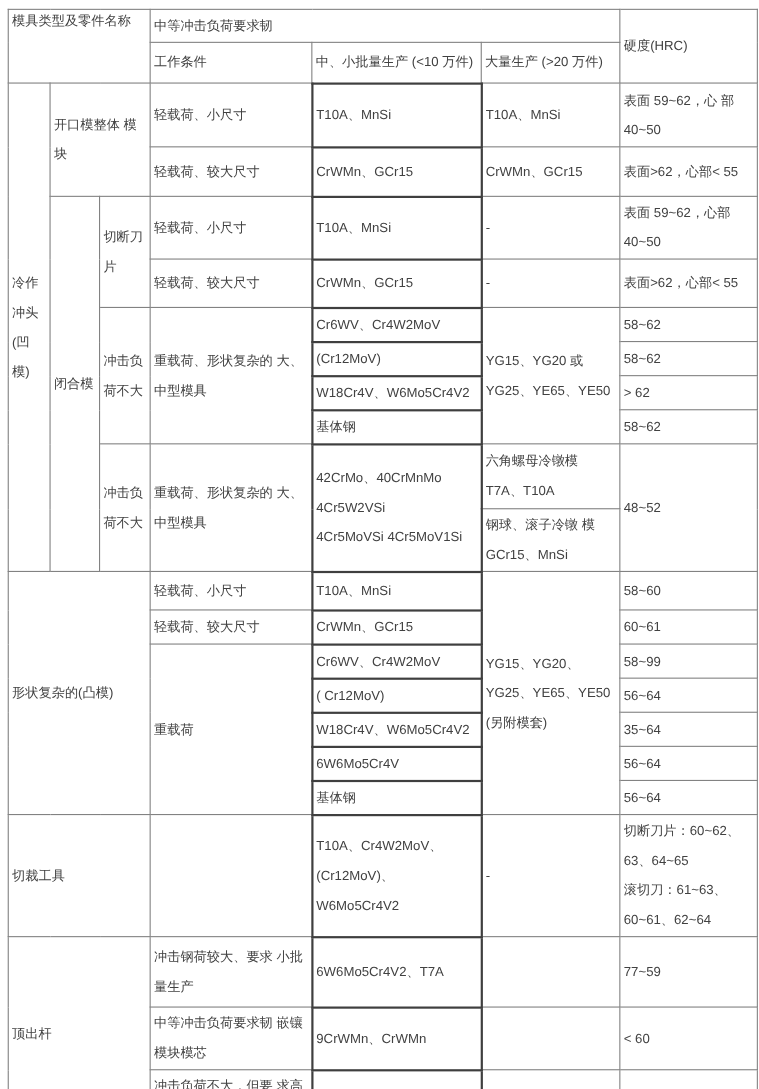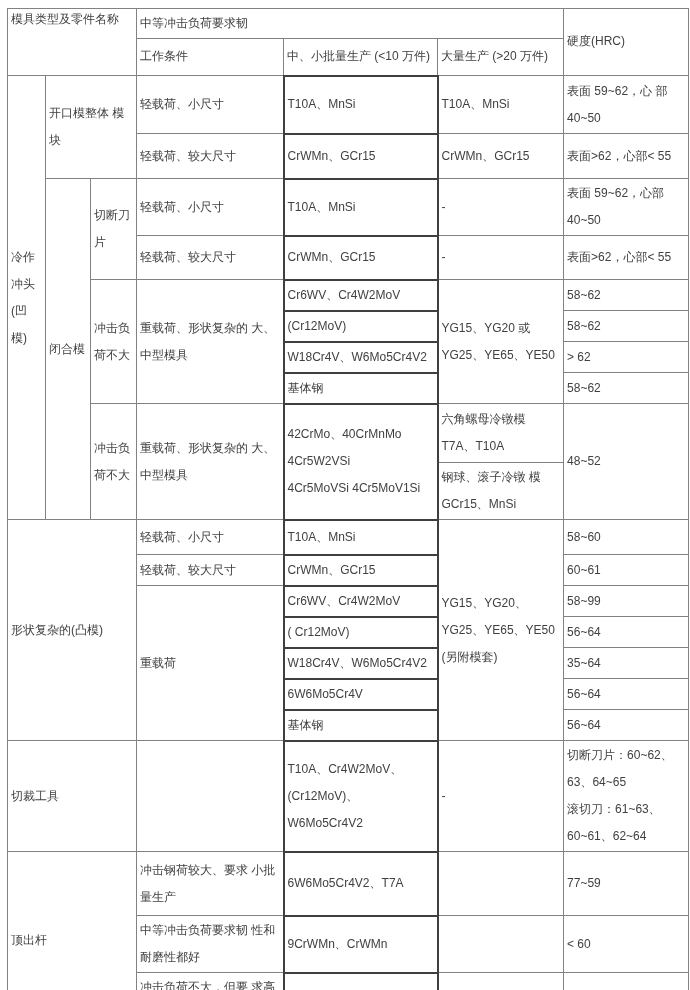--- a/index.html
+++ b/index.html
@@ -163,21 +163,21 @@
   </tr>
 
   <tr style="height:64px">
     <td colspan="3" rowspan="3">顶出杆</td>
     <td>冲击钢荷较大、要求 小批量生产</td>
     <td class="tk">6W6Mo5Cr4V2、T7A</td>
     <td></td>
     <td>77~59</td>
   </tr>
   <tr style="height:56px">
-    <td>中等冲击负荷要求韧 性和耐磨性都好</td>
+    <td>中等冲击负荷要求韧 嵌镶模块模芯</td>
     <td class="tk">9CrWMn、CrWMn</td>
     <td></td>
     <td>&lt; 60</td>
   </tr>
   <tr style="height:55px">
     <td>冲击负荷不大，但要 求高耐磨性的</td>
     <td class="tk">W6Mo5Cr4V2</td>
     <td></td>
     <td>62~63</td>
   </tr>

